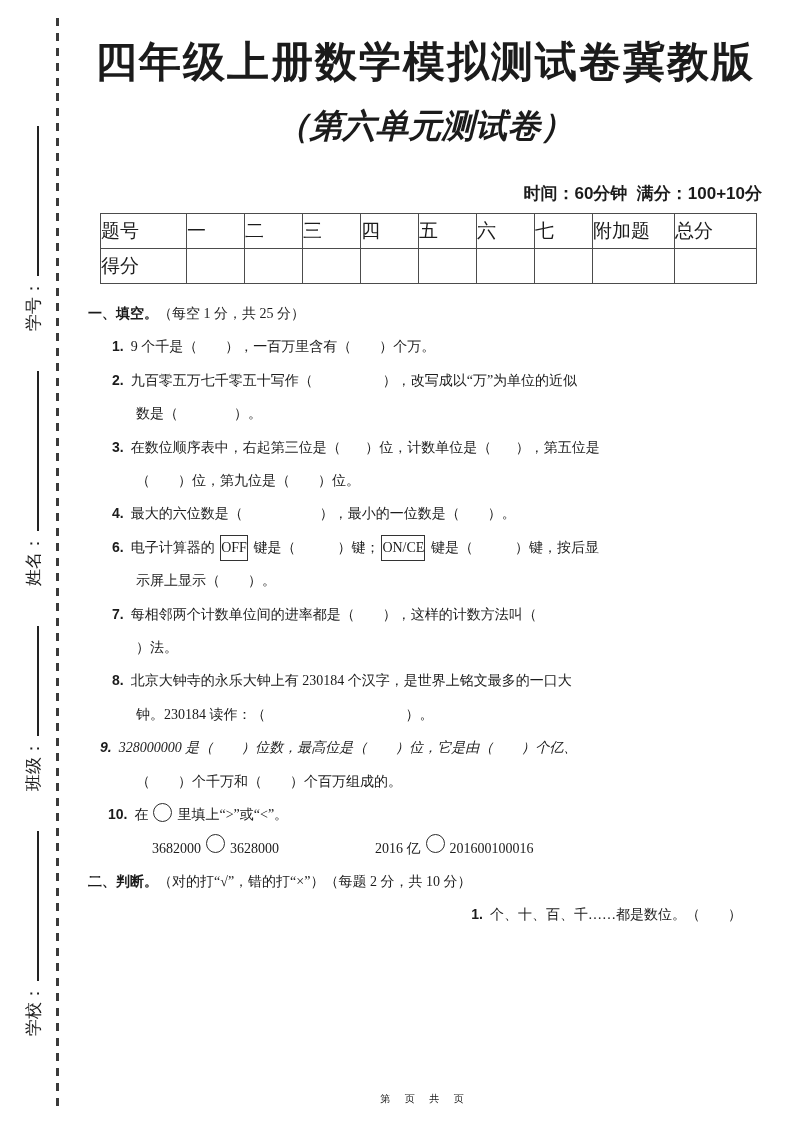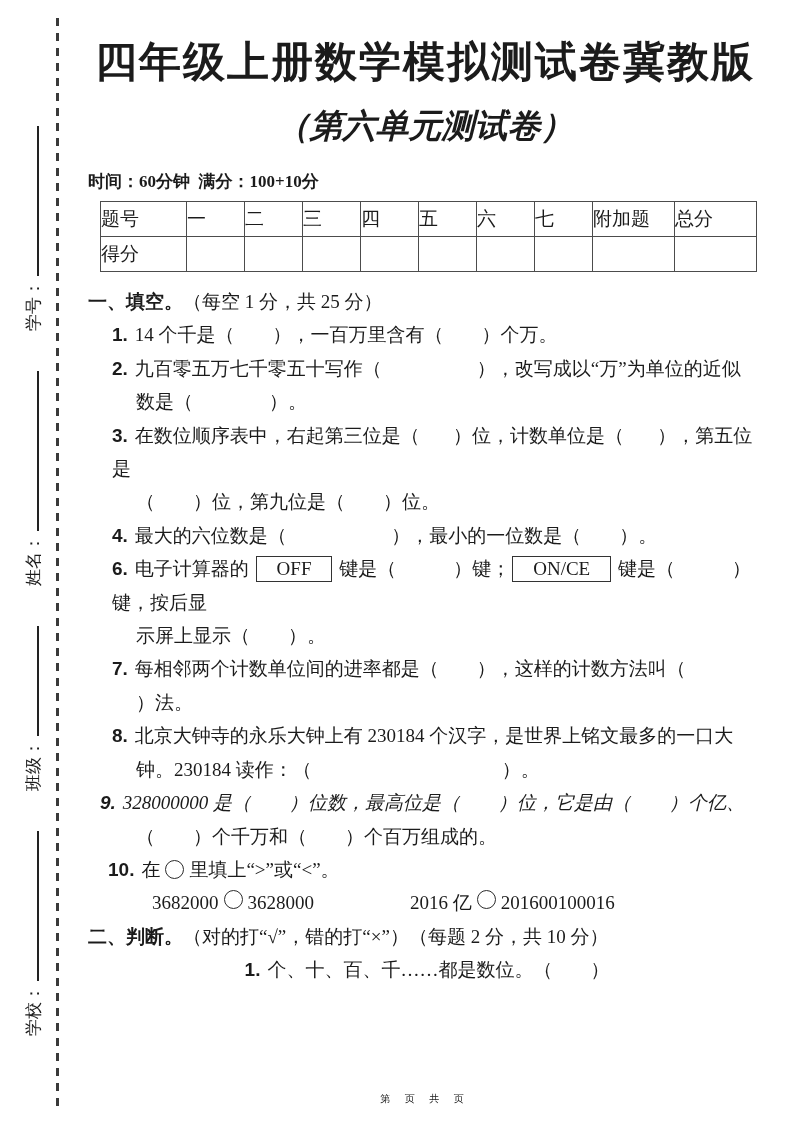--- a/index.html
+++ b/index.html
@@ -43,67 +43,67 @@
     font-family: "Liberation Sans", "DejaVu Sans", sans-serif;
     font-weight: bold; font-size: 42px; letter-spacing: 2px;
     text-align: center; margin-top: 14px; white-space: nowrap;
   }
   .subtitle {
     font-family: "Liberation Sans", "DejaVu Sans", sans-serif;
     font-weight: bold; font-size: 33px;
     text-align: center; margin-top: 14px; font-style: italic;
   }
   .exam-info {
-    font-family: Liberation Serif, serif;
+    font-family: Liberation Sans, sans-serif;
     font-weight: bold; font-size: 17px;
-    margin-top: 21px;
+    text-align: right; margin-top: 33px;
     white-space: pre-wrap;
   }
   
   .score-table {
     border-collapse: collapse; table-layout: fixed;
     width: 656px; margin-left: 12px; margin-top: 8px;
   }
   .score-table th, .score-table td {
     border: 1.6px solid #4c4c4c;
     height: 35px; text-align: left; vertical-align: middle;
     font-size: 19px; font-weight: normal; padding: 0;
   }
   
-  .content { margin-top: 13px; font-size: 19px; line-height: 33.4px; }
+  .content { margin-top: 13px; font-size: 14px; line-height: 33.4px; }
   .q-line, .sec-head { white-space: pre-wrap; }
   .sec-bold {
     font-weight: bold;
     font-family: "Liberation Sans", "DejaVu Sans", sans-serif;
   }
   .q { padding-left: 24px; }
   .q.tight { padding-left: 12px; font-style: italic; }
   .q.q10 { padding-left: 20px; }
   .cont { padding-left: 48px; }
   .num {
     font-weight: bold;
     font-family: "Liberation Sans", "DejaVu Sans", sans-serif;
     margin-right: 7px;
   }
   .box-key {
     display: inline-block;
     border: 1.5px solid #333;
-    padding: 0 20px;
+    padding: 0 0;
     line-height: 24px;
     margin: 0 2px;
   }
   .circle {
     display: inline-block; width: 19px; height: 19px;
     border: 1.7px solid #2b2b2b; border-radius: 50%;
     vertical-align: -3px; margin: 0 5px;
   }
   .cmp-line { padding-left: 64px; display: flex; align-items: flex-end; }
   .cmp-group { display: inline-flex; align-items: baseline; white-space: pre-wrap; }
   .cmp-group.second { margin-left: 96px; }
-  .judge-line { display: flex; justify-content: center; padding-right: 20px; }
+  .judge-line { display: flex; justify-content: flex-end; padding-right: 20px; }
   
   .footer {
     position: absolute; left: 88px; bottom: 16px; width: 674px;
     text-align: center; font-size: 10px; letter-spacing: 6px;
     white-space: pre-wrap;
   }
 </style>
 </head>
 <body>
 
@@ -173,21 +173,21 @@
         <td></td>
         <td></td>
       </tr>
     </tbody>
       </table>
 
     <div class="content">
 
       <div class="sec-head"><span class="sec-bold">一、填空。</span><span>（每空 1 分，共 25 分）</span></div>
 
-      <div class="q q-line"><span class="num">1.</span><span>14 个千是（        ），一百万里含有（        ）个万。</span></div>
+      <div class="q q-line"><span class="num">1.</span><span>9 个千是（        ），一百万里含有（        ）个万。</span></div>
 
       <div class="q q-line"><span class="num">2.</span><span>九百零五万七千零五十写作（                    ），改写成以“万”为单位的近似</span></div>
       <div class="cont q-line">数是（                ）。</div>
 
       <div class="q q-line"><span class="num">3.</span><span>在数位顺序表中，右起第三位是（       ）位，计数单位是（       ），第五位是</span></div>
       <div class="cont q-line">（        ）位，第九位是（        ）位。</div>
 
       <div class="q q-line"><span class="num">4.</span><span>最大的六位数是（                      ），最小的一位数是（        ）。</span></div>
 
 

